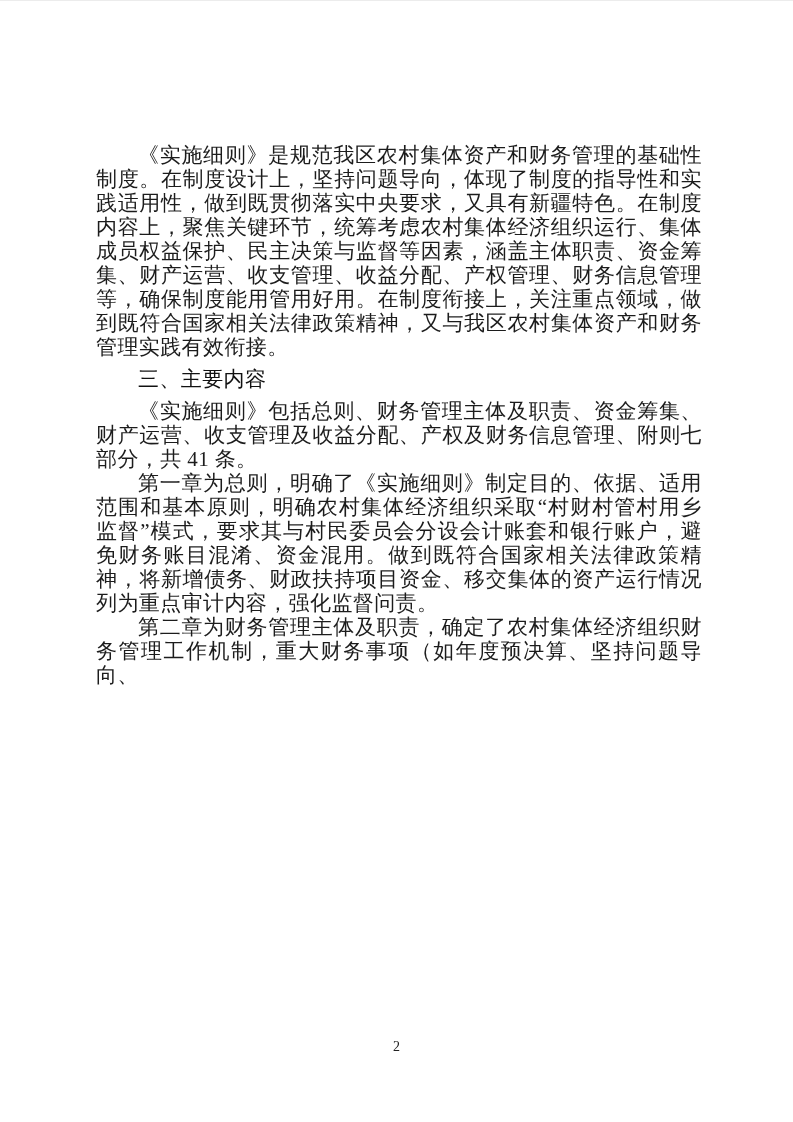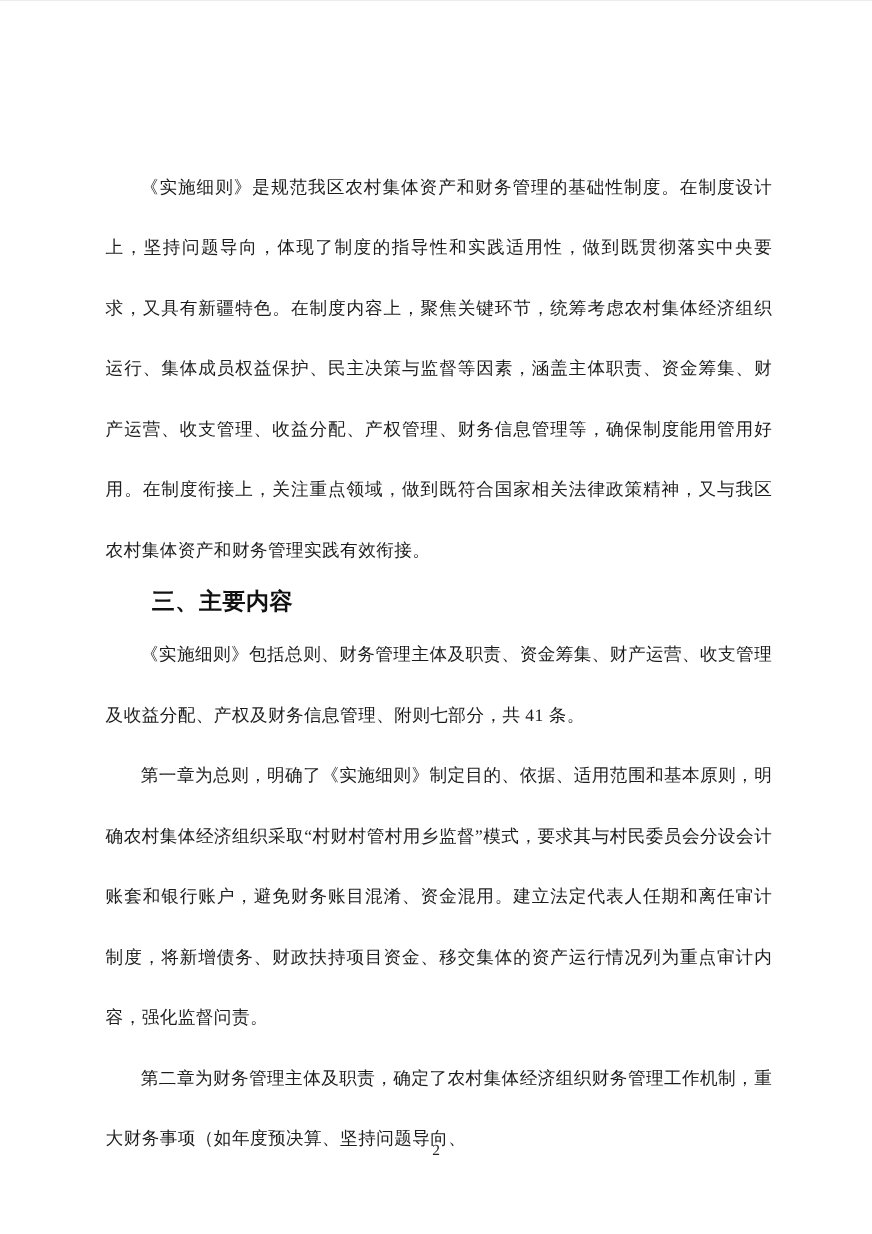--- a/index.html
+++ b/index.html
@@ -17,32 +17,32 @@
     border-top: 1px solid #ececec;
     box-sizing: border-box;
   }
   .content {
     position: absolute;
     left: 96px;
     top: 142px;
     width: 606px;
   }
   .para {
-    font-size: 16px;
-    line-height: 55px;
+    font-size: 21px;
+    line-height: 24px;
     text-align: justify;
     text-justify: inter-ideograph;
     text-indent: 2em;
     letter-spacing: 0.4px;
     margin: 0;
     word-break: break-all;
   }
   .heading {
     font-family: "Liberation Sans", "DejaVu Sans", sans-serif;
-    font-weight: bold;
+    font-weight: normal;
     font-size: 21px;
     line-height: 40.3px;
     text-indent: 2em;
     letter-spacing: 0.4px;
     margin: 0;
     color: #111111;
   }
   .page-number {
     position: absolute;
     top: 1036px;
@@ -55,17 +55,17 @@
     font-family: "Liberation Serif", "DejaVu Serif", serif;
   }
 </style>
 </head>
 <body>
 
 <div class="content">
   <p class="para">《实施细则》是规范我区农村集体资产和财务管理的基础性制度。在制度设计上，坚持问题导向，体现了制度的指导性和实践适用性，做到既贯彻落实中央要求，又具有新疆特色。在制度内容上，聚焦关键环节，统筹考虑农村集体经济组织运行、集体成员权益保护、民主决策与监督等因素，涵盖主体职责、资金筹集、财产运营、收支管理、收益分配、产权管理、财务信息管理等，确保制度能用管用好用。在制度衔接上，关注重点领域，做到既符合国家相关法律政策精神，又与我区农村集体资产和财务管理实践有效衔接。</p>
   <h3 class="heading">三、主要内容</h3>
   <p class="para">《实施细则》包括总则、财务管理主体及职责、资金筹集、财产运营、收支管理及收益分配、产权及财务信息管理、附则七部分，共 41 条。</p>
-  <p class="para">第一章为总则，明确了《实施细则》制定目的、依据、适用范围和基本原则，明确农村集体经济组织采取“村财村管村用乡监督”模式，要求其与村民委员会分设会计账套和银行账户，避免财务账目混淆、资金混用。建立法定代表人任期和离任审计制度，将新增债务、财政扶持项目资金、移交集体的资产运行情况列为重点审计内容，强化监督问责。</p>
+  <p class="para">第一章为总则，明确了《实施细则》制定目的、依据、适用范围和基本原则，明确农村集体经济组织采取“村财村管村用乡监督”模式，要求其与村民委员会分设会计账套和银行账户，避免财务账目混淆、资金混用。做到既符合国家相关法律政策精神，将新增债务、财政扶持项目资金、移交集体的资产运行情况列为重点审计内容，强化监督问责。</p>
   <p class="para">第二章为财务管理主体及职责，确定了农村集体经济组织财务管理工作机制，重大财务事项（如年度预决算、坚持问题导向、</p>
 </div>
 
 <div class="page-number">2</div>
 
 </body></html>

